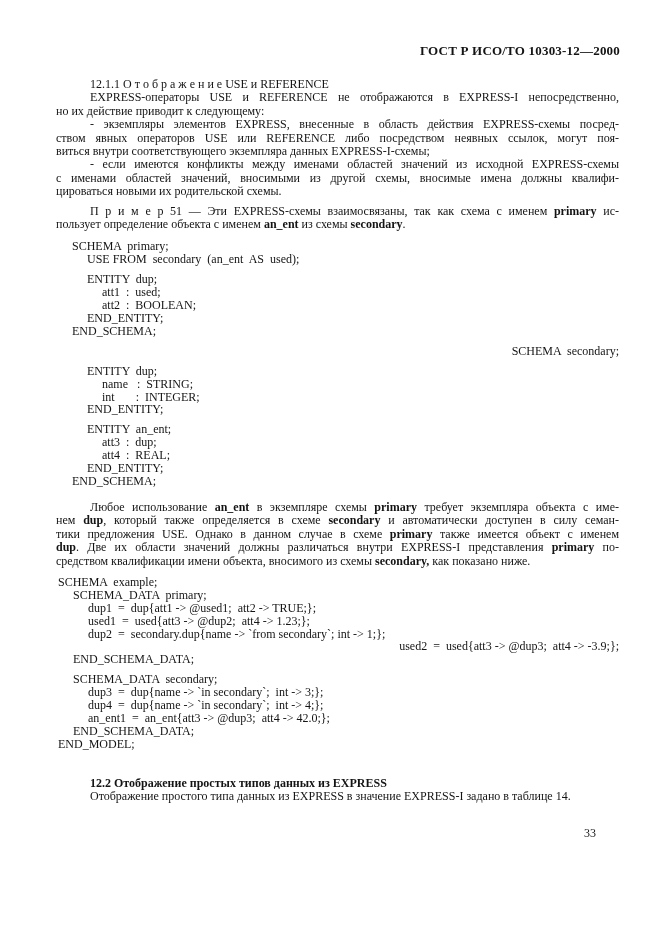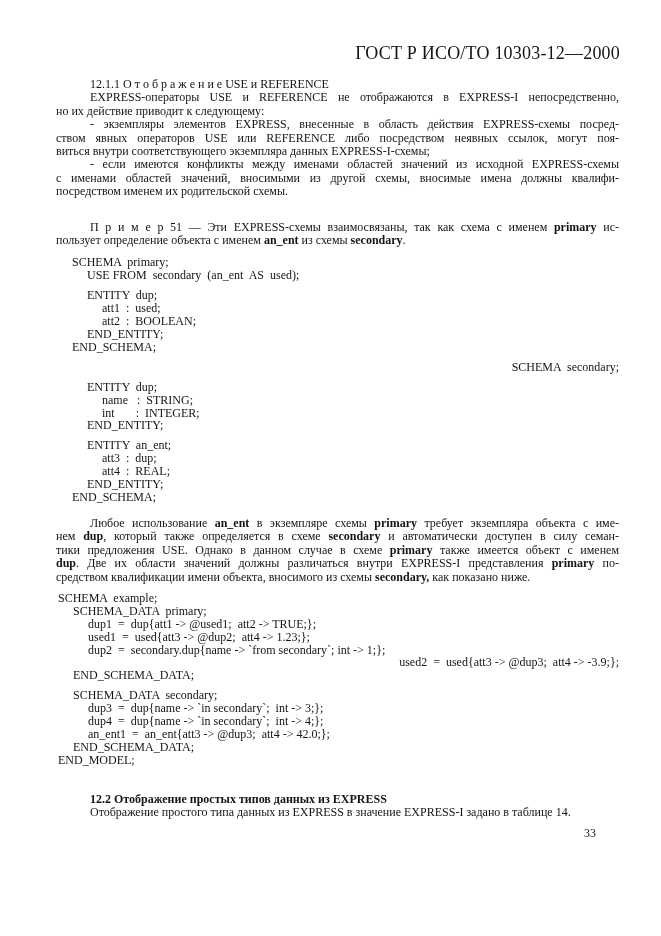--- a/index.html
+++ b/index.html
@@ -13,22 +13,22 @@
     background: #ffffff;
     color: #141414;
     font-family: "Liberation Serif", "DejaVu Serif", serif;
     font-size: 12px;
     overflow: hidden;
   }
   .doc-header {
     position: absolute;
     top: 43px;
     right: 41px;
-    font-weight: normal;
-    font-size: 18px;
+    font-weight: bold;
+    font-size: 13px;
     letter-spacing: 0.2px;
     white-space: nowrap;
   }
   .content {
     position: absolute;
     left: 56px;
     top: 78px;
     width: 563px;
   }
   .para .ln {
@@ -42,21 +42,21 @@
     line-height: 13.4px;
     text-align: left;
     text-indent: 34px;
     white-space: nowrap;
   }
   .code .cln {
     line-height: 12.9px;
     white-space: pre;
   }
   .code .cln.gap { margin-top: 7px; }
-  .mt6  { margin-top: 22px; }
+  .mt6  { margin-top: 6px; }
   .mt8  { margin-top: 8px; }
   .mt9  { margin-top: 9px; }
   .mt10 { margin-top: 26px; }
   .mt13 { margin-top: 13px; }
   .page-number {
     position: absolute;
     left: 584px;
     top: 826px;
     font-size: 12px;
   }
@@ -83,21 +83,21 @@
     <div class="para">
         <div class="ln">- экземпляры элементов EXPRESS, внесенные в область действия EXPRESS-схемы посред-</div>
         <div class="ln">ством явных операторов USE или REFERENCE либо посредством неявных ссылок, могут поя-</div>
         <div class="ln">виться внутри соответствующего экземпляра данных EXPRESS-I-схемы;</div>
       </div>
 
 
     <div class="para">
         <div class="ln">- если имеются конфликты между именами областей значений из исходной EXPRESS-схемы</div>
         <div class="ln">с именами областей значений, вносимыми из другой схемы, вносимые имена должны квалифи-</div>
-        <div class="ln">посредством именем их родительской схемы.</div>
+        <div class="ln">цироваться новыми их родительской схемы.</div>
       </div>
 
     <div class="para mt6">
         <div class="ln">П р и м е р  51 — Эти EXPRESS-схемы взаимосвязаны, так как схема с именем <b>primary</b> ис-</div>
         <div class="ln">пользует определение объекта с именем <b>an_ent</b> из схемы <b>secondary</b>.</div>
       </div>
 
     <div class="code mt9">
         <div class="cln" style="padding-left: 16px;">SCHEMA  primary;</div>
         <div class="cln" style="padding-left: 31px;">USE FROM  secondary  (an_ent  AS  used);</div>

